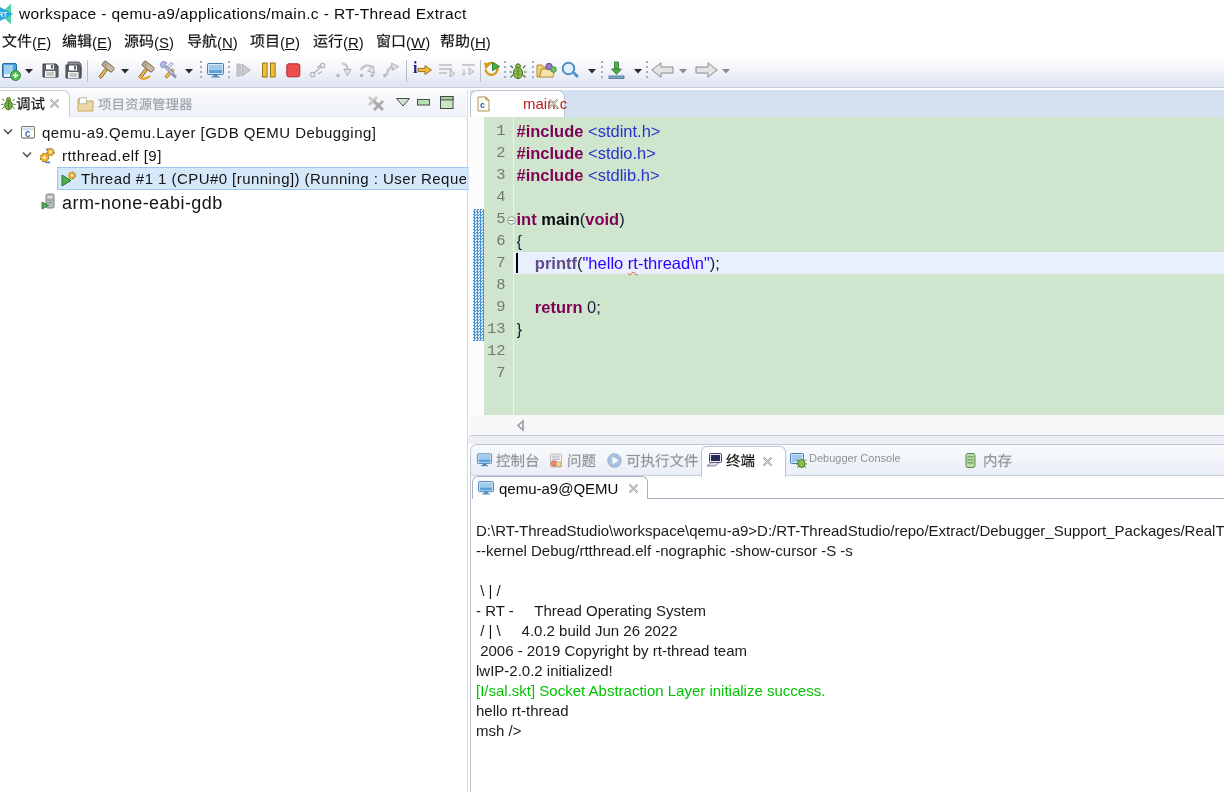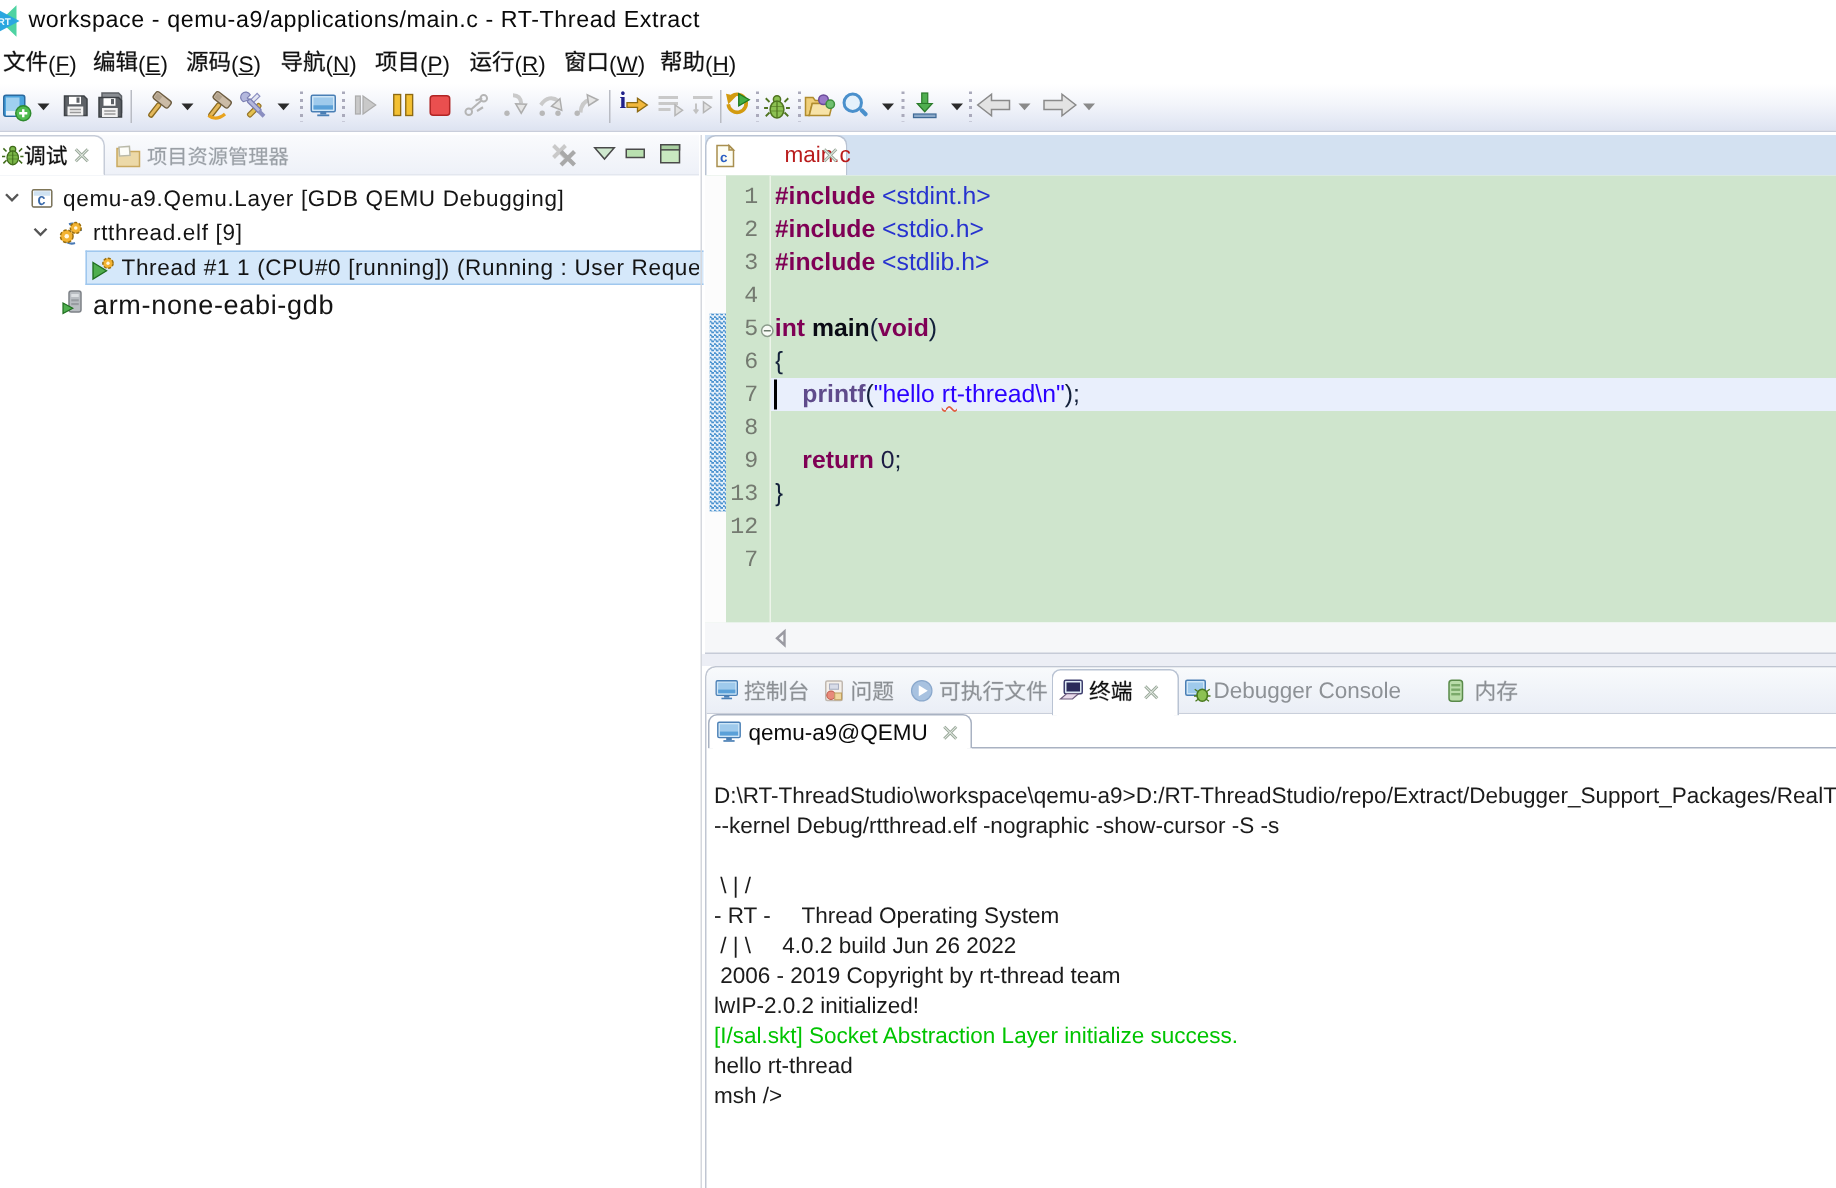--- a/index.html
+++ b/index.html
@@ -395,21 +395,21 @@
 <svg class="abs" style="left:762px;top:456px" width="11" height="11" viewBox="0 0 11 11">
 <path d="M1.5 1.5 L9.5 9.5 M9.5 1.5 L1.5 9.5" stroke="#9aa89a" stroke-width="2"></path>
 <path d="M1.5 1.5 L9.5 9.5 M9.5 1.5 L1.5 9.5" stroke="#e8efe8" stroke-width="0.7"></path>
   </svg>
 <div class="abs" style="left:790px;top:453px"><svg width="16" height="15" viewBox="0 0 16 15">
 <rect x="0.5" y="0.5" width="13" height="10" rx="1" fill="#cfe6f7" stroke="#4a7fb5"></rect>
 <rect x="2" y="2" width="10" height="7" fill="#9fcaec"></rect>
 <ellipse cx="11.5" cy="10.5" rx="3.5" ry="4" fill="#8cc152" stroke="#4a7a1e"></ellipse>
 <path d="M8.5 8 l-2 -1.5 M8.5 11 h-2.5 M9 13 l-2 1.5 M14.5 8 l2 -1.5 M14.5 11 h2.5 M14 13 l2 1.5" stroke="#4a7a1e" stroke-width="0.9" fill="none"></path>
     </svg></div>
-<div class="abs" style="left:809px;top:452px;font-size:15px;color:#8d9196">Debugger Console</div>
+<div class="abs" style="left:809px;top:452px;font-size:11px;color:#8d9196">Debugger Console</div>
 <div class="abs" style="left:965px;top:453px"><svg width="11" height="15" viewBox="0 0 11 15">
 <rect x="1" y="0.5" width="9" height="14" rx="2" fill="#b9dca9" stroke="#5a8a4a"></rect>
 <rect x="2.5" y="3" width="6" height="1.6" fill="#7aa96a"></rect>
 <rect x="2.5" y="6" width="6" height="1.6" fill="#7aa96a"></rect>
 <rect x="2.5" y="9" width="6" height="1.6" fill="#7aa96a"></rect>
     </svg></div>
 <div class="abs" style="left:983px;top:453px"><svg width="29" height="17" viewBox="0 0 29 17" fill="#8d9196" style="display:inline-block" stroke="#8d9196" stroke-width="12">
       <path transform="translate(0.00,13.05) scale(0.01450,-0.01450)" d="M99 669V-82H173V595H462C457 463 420 298 199 179C217 166 242 138 253 122C388 201 460 296 498 392C590 307 691 203 742 135L804 184C742 259 620 376 521 464C531 509 536 553 538 595H829V20C829 2 824 -4 804 -5C784 -5 716 -6 645 -3C656 -24 668 -58 671 -79C761 -79 823 -79 858 -67C892 -54 903 -30 903 19V669H539V840H463V669Z"></path>
       <path transform="translate(14.50,13.05) scale(0.01450,-0.01450)" d="M613 349V266H335V196H613V10C613 -4 610 -8 592 -9C574 -10 514 -10 448 -8C458 -29 468 -58 471 -79C557 -79 613 -79 647 -68C680 -56 689 -35 689 9V196H957V266H689V324C762 370 840 432 894 492L846 529L831 525H420V456H761C718 416 663 375 613 349ZM385 840C373 797 359 753 342 709H63V637H311C246 499 153 370 31 284C43 267 61 235 69 216C112 247 152 282 188 320V-78H264V411C316 481 358 557 394 637H939V709H424C438 746 451 784 462 821Z"></path>
     </svg></div>

